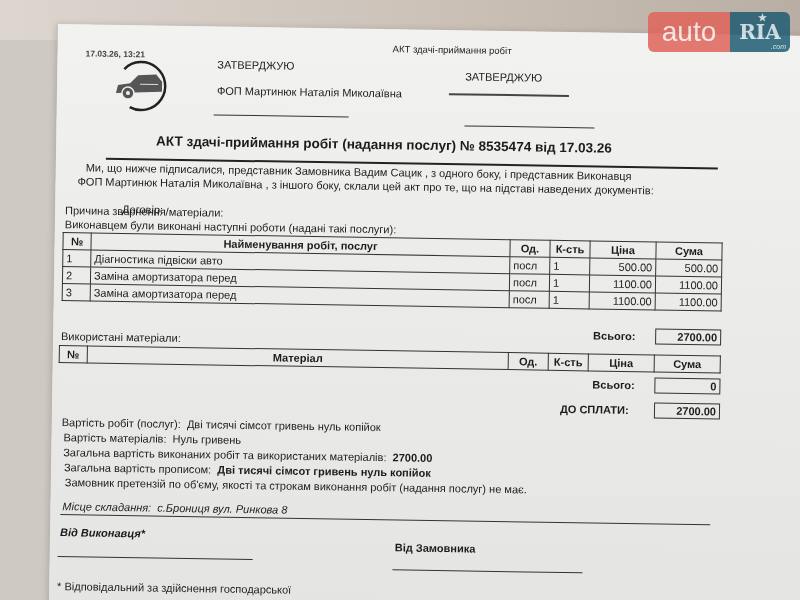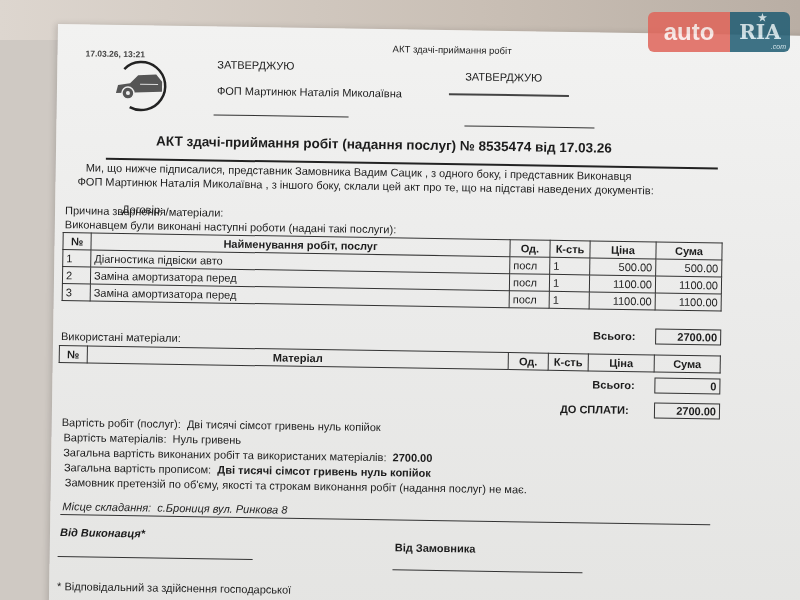--- a/index.html
+++ b/index.html
@@ -38,21 +38,21 @@
   table.grid td, table.grid th { border: 1px solid #333; padding: 1px 3px; height: 17px; }
   table.grid th { font-weight: bold; text-align: center; }
   .num { text-align: right; }
   .totbox { border: 1px solid #333; padding: 1px 3px; text-align: right; font-weight: bold; font-size: 11px; }
   .bold { font-weight: bold; }
   .italic { font-style: italic; }
   .watermark {
     position: absolute; left: 648px; top: 12px; height: 40px; width: 142px; display: flex;
     border-radius: 6px; overflow: hidden; opacity: 0.85;
   }
-  .wm-auto { background: #e0655a; color: #fbe9e7; font-size: 24px; font-weight: bold; width: 82px;
+  .wm-auto { background: #e0655a; color: #fbe9e7; font-size: 28px; font-weight: normal; width: 82px;
     display: flex; align-items: center; justify-content: center; }
   .wm-ria { background: #1f5c73; color: #cfe3ea; font-family: "DejaVu Serif", serif; font-weight: bold;
     font-size: 20px; width: 60px; display: flex; flex-direction: column; align-items: center; justify-content: center; position: relative; }
   .wm-ria .dotcom { font-size: 7px; font-style: italic; font-family: "Liberation Sans", sans-serif; position: absolute; right: 4px; bottom: 2px; font-weight: normal; }
   .wm-ria .star { position: absolute; top: 0px; left: 28px; font-size: 10px; }
 </style>
 </head>
 <body>
 
 <div class="bg-top"></div>

